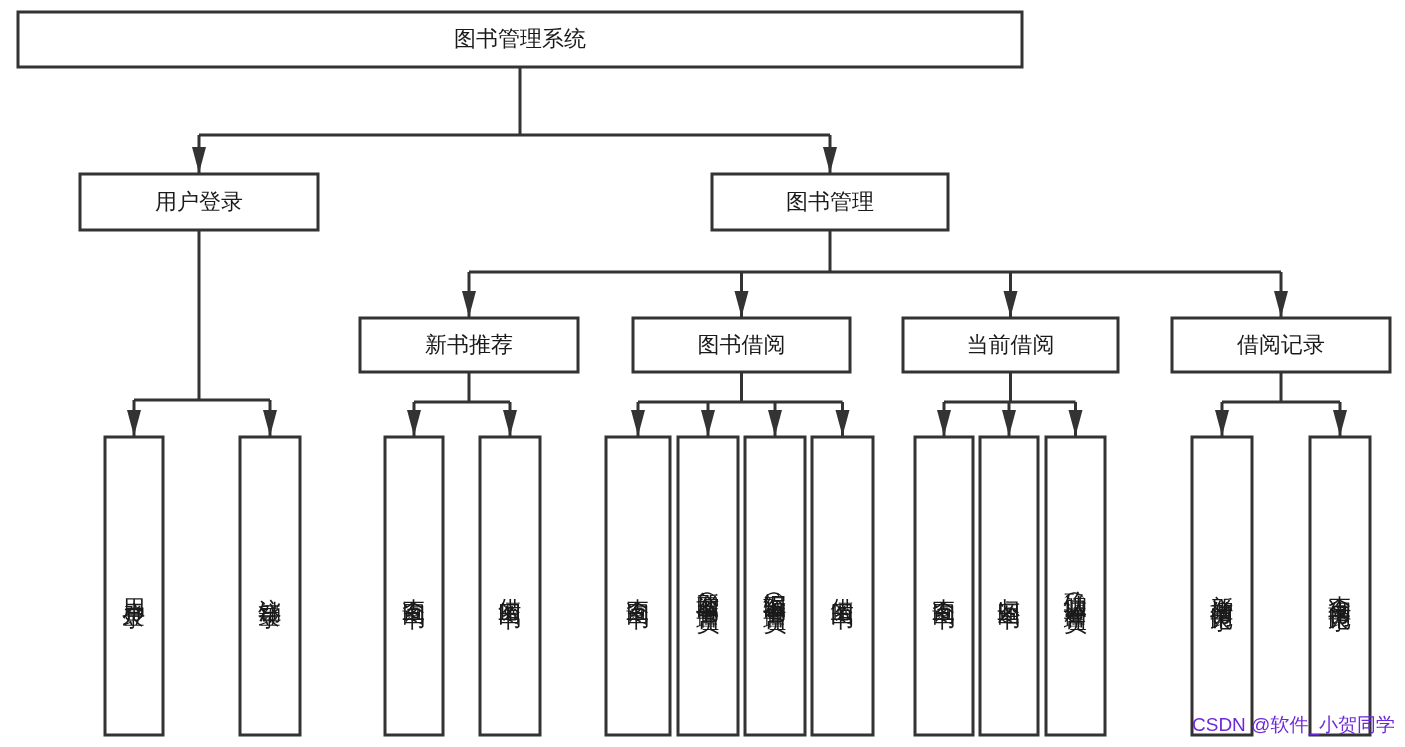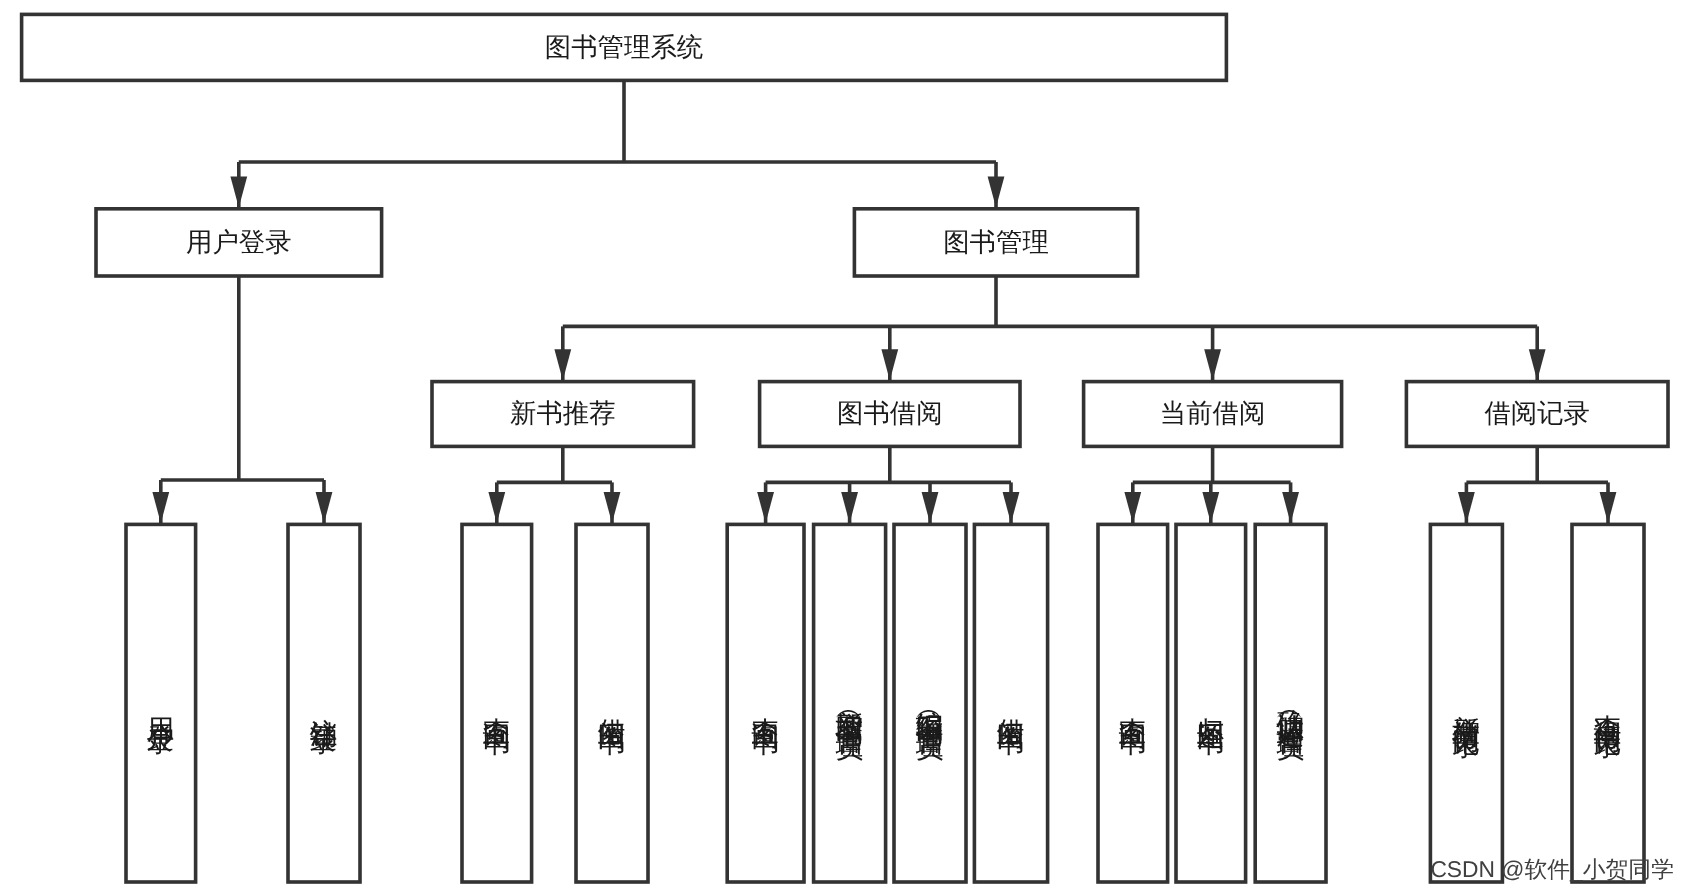--- a/index.html
+++ b/index.html
@@ -62,21 +62,21 @@
     justify-content: center;
     text-align: center;
     pointer-events: none;
   }
   .watermark {
     position: absolute;
     left: 1192px;
     top: 712px;
     font-family: "Liberation Sans", "DejaVu Sans", sans-serif;
     font-size: 19px;
-    color: #404040;
+    color: #6d28d9;
     white-space: nowrap;
   }
 </style>
 </head>
 <body>
 
 <div id="diagram-root">
 
   <svg id="flow-svg" viewBox="0 0 1405 747">
     <g id="connectors-layer">

